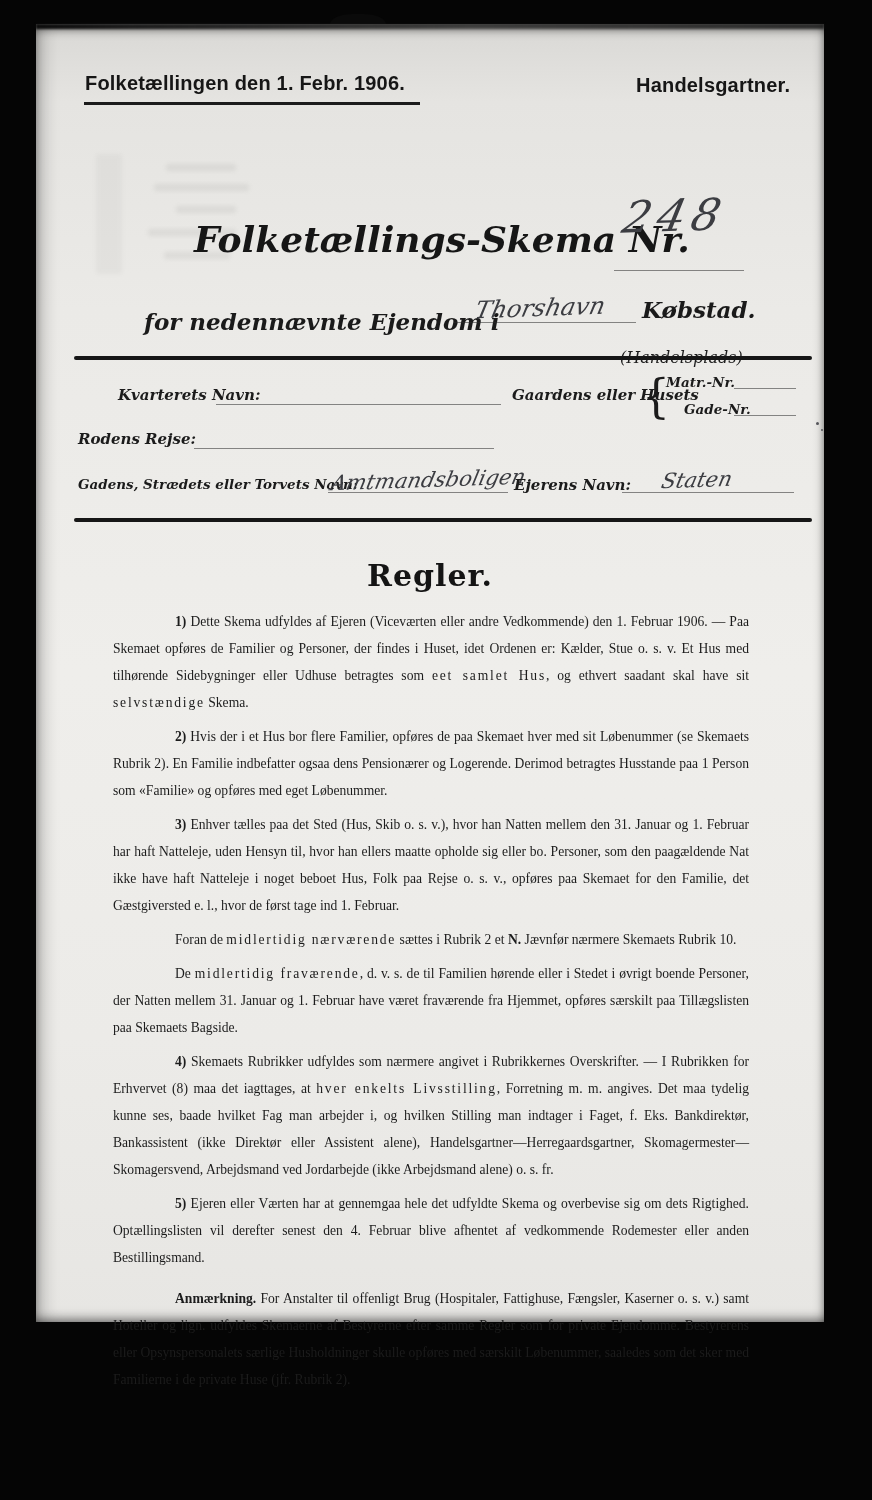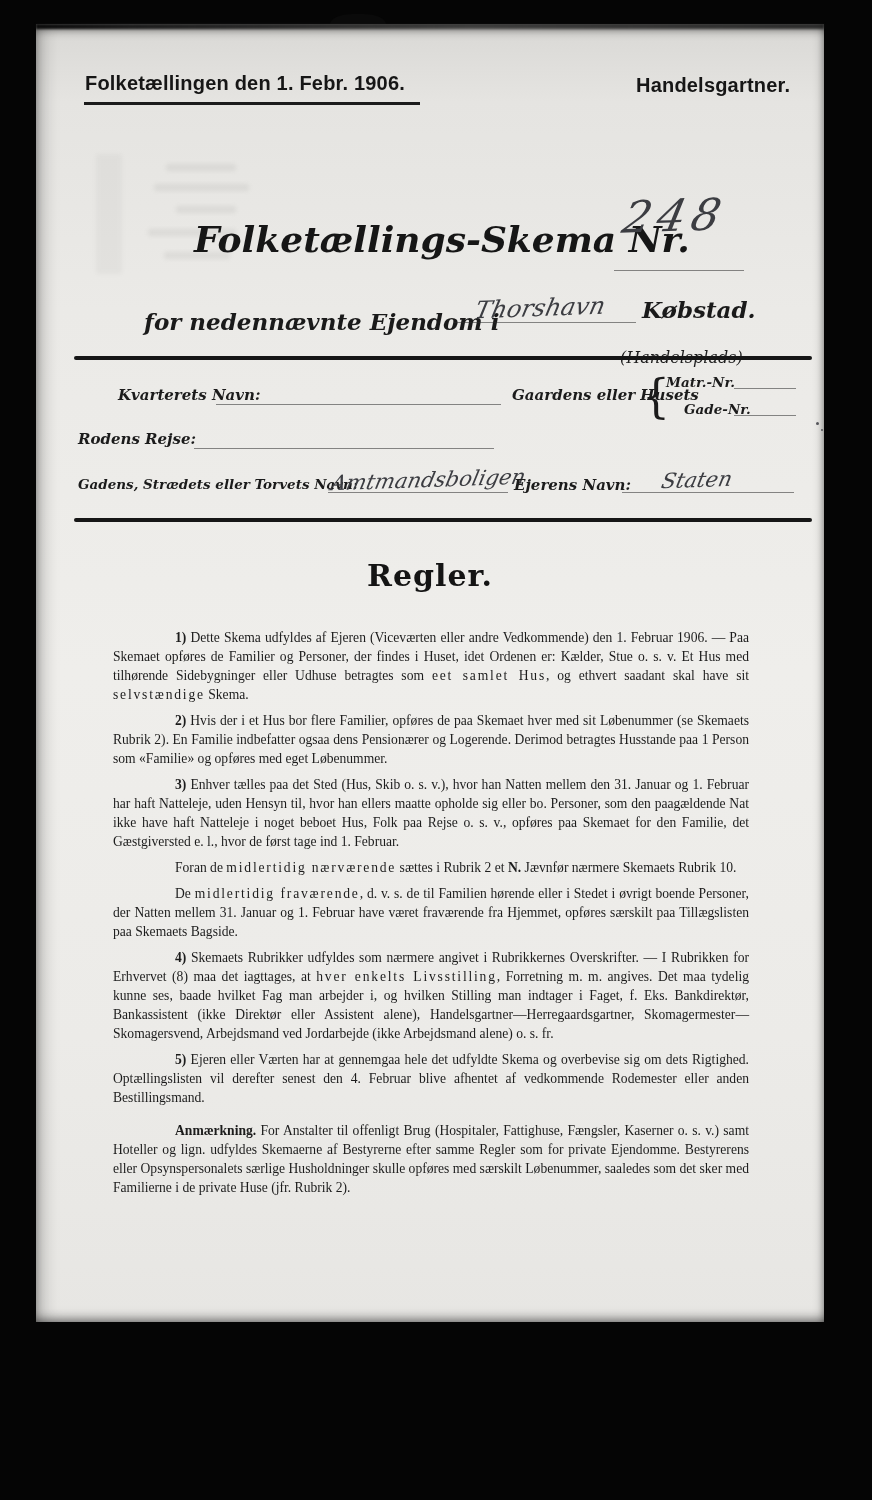--- a/index.html
+++ b/index.html
@@ -59,22 +59,22 @@
   .field-label.small{font-size:13.5px;}
   .brace{
     position:absolute;font-family:"DejaVu Serif", serif;font-weight:normal;
     font-size:44px;color:#1b1b1b;transform:scaleY(1.05);
   }
   .rules-head{
     position:absolute;width:788px;text-align:center;font-family:"DejaVu Serif", serif;
     font-weight:bold;font-size:30px;color:#141414;letter-spacing:1px;
   }
   .rules{
-    position:absolute;left:77px;top:604px;width:636px;
-    font-size:13.6px;line-height:19px;color:#1c1c1c;text-align:justify;
+    position:absolute;left:77px;top:584px;width:636px;
+    font-size:13.6px;line-height:27px;color:#1c1c1c;text-align:justify;
   }
   .rule-par{margin:0 0 7px 0;text-indent:62px;}
   .rule-par:last-child{margin-top:14px;}
   .b{font-weight:bold;}
   .sp{letter-spacing:1.8px;}
   .ink-dot{position:absolute;width:3px;height:3px;border-radius:50%;background:#55555a;}
 </style>
 </head>
 <body>
 

